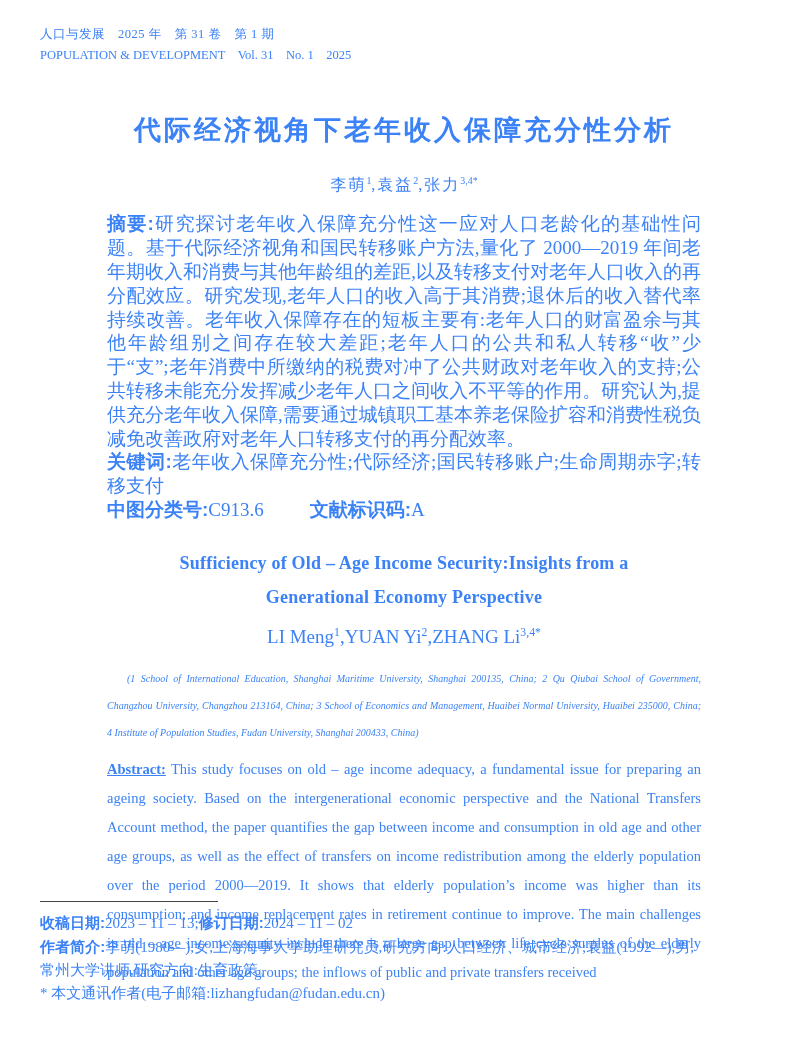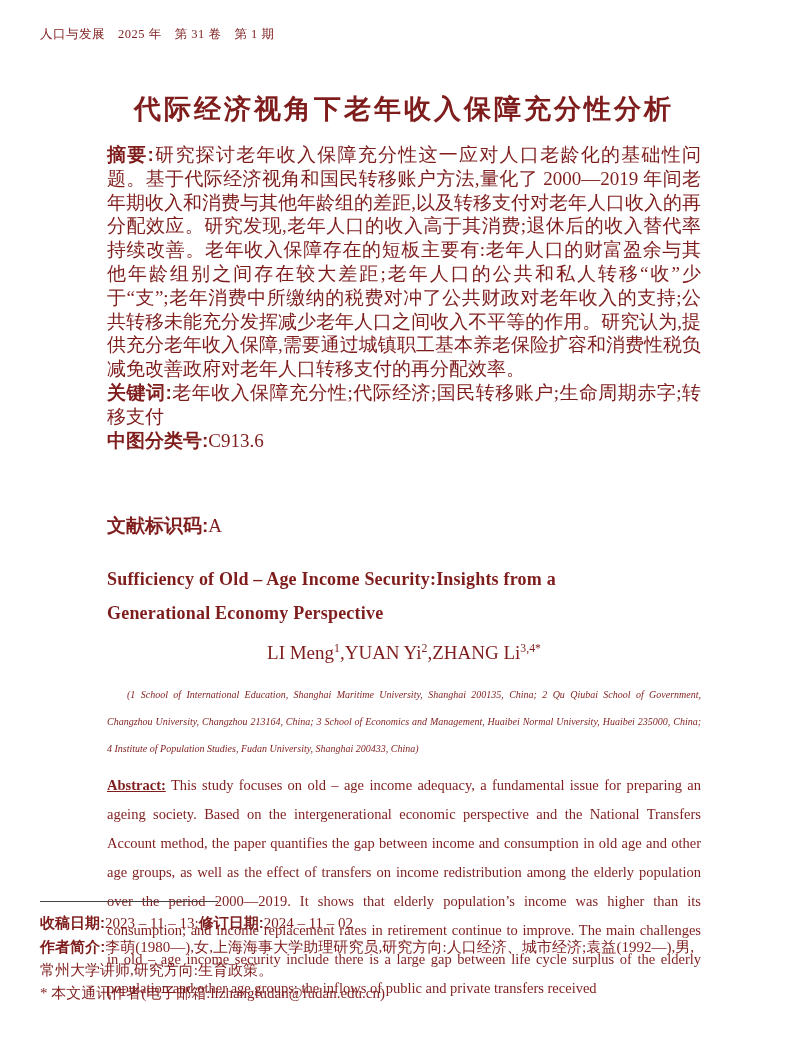--- a/index.html
+++ b/index.html
@@ -1,18 +1,18 @@
 <!DOCTYPE html>
 <html><head>
 <meta charset="utf-8">
 <style>
   * { margin:0; padding:0; box-sizing:border-box; }
   html,body { background:#ffffff; }
   .page {
-    width:724px; height:1051px; background:#ffffff; color:#7f1d1d;
+    width:724px; height:1051px; background:#ffffff; color:#3b82f6;
     position:relative; overflow:hidden;
     font-family:"Liberation Serif","DejaVu Serif",serif;
   }
   .journal-header { margin:24px 0 0 40px; font-size:12.5px; line-height:21px; }
   .journal-header .cn { letter-spacing:0.5px; }
   .content { margin-left:107px; width:594px; }
   .cn-title {
     margin-top:46px; text-align:center;
     font-family:"Liberation Sans","DejaVu Sans",sans-serif;
     font-size:27px; font-weight:bold; letter-spacing:3px;
@@ -22,24 +22,24 @@
   .cn-affil {
     margin-top:15px; font-size:13px; line-height:26px;
     text-align:justify; text-indent:2em;
   }
   .meta-block { margin-top:16px; font-size:19px; line-height:23.8px; }
   .meta-block p { text-align:justify; }
   .blabel {
     font-family:"Liberation Sans","DejaVu Sans",sans-serif;
     font-weight:bold;
   }
-  .clc-line { display:flex; gap:62px;flex-direction:column; }
+  .clc-line { display:flex; gap:46px; }
   .clc-line .seg { white-space:nowrap; }
   .en-title {
-    margin-top:24px; text-align:left; font-weight:bold;
+    margin-top:24px; text-align:center; font-weight:bold;
     font-size:18px; line-height:34px; letter-spacing:0.2px;
   }
   .en-authors { margin-top:12px; text-align:center; font-size:19px; }
   .en-affil {
     margin-top:17px; font-size:10px; line-height:27px;
     font-style:italic; text-align:justify; text-indent:2em;
   }
   .en-abstract { margin-top:9px; font-size:14.5px; line-height:29px; text-align:justify; }
   .en-abstract .blabel { font-style:normal; font-family:"Liberation Serif","DejaVu Serif",serif;text-decoration:underline; }
   .footnotes {
@@ -48,26 +48,28 @@
   }
   .fn-rule { width:178px; border-top:1px solid #444; margin-bottom:9px; }
 </style>
 </head>
 <body>
 
 <div class="page">
 
   <div class="journal-header">
     <div class="cn">人口与发展　2025 年　第 31 卷　第 1 期</div>
+    <div class="en">POPULATION &amp; DEVELOPMENT　Vol. 31　No. 1　2025</div>
   </div>
 
   <div class="content">
 
     <h1 class="cn-title">代际经济视角下老年收入保障充分性分析</h1>
 
+    <div class="cn-authors"><span>李萌</span><sup>1</sup><span>,</span><span>袁益</span><sup>2</sup><span>,</span><span>张力</span><sup>3,4*</sup></div>
 
 
     <div class="meta-block">
       <p><span class="blabel">摘要:</span><span>研究探讨老年收入保障充分性这一应对人口老龄化的基础性问题。基于代际经济视角和国民转移账户方法,量化了 2000—2019 年间老年期收入和消费与其他年龄组的差距,以及转移支付对老年人口收入的再分配效应。研究发现,老年人口的收入高于其消费;退休后的收入替代率持续改善。老年收入保障存在的短板主要有:老年人口的财富盈余与其他年龄组别之间存在较大差距;老年人口的公共和私人转移“收”少于“支”;老年消费中所缴纳的税费对冲了公共财政对老年收入的支持;公共转移未能充分发挥减少老年人口之间收入不平等的作用。研究认为,提供充分老年收入保障,需要通过城镇职工基本养老保险扩容和消费性税负减免改善政府对老年人口转移支付的再分配效率。</span></p>
       <p><span class="blabel">关键词:</span><span>老年收入保障充分性;代际经济;国民转移账户;生命周期赤字;转移支付</span></p>
       <div class="clc-line">
         <span class="seg"><span class="blabel">中图分类号:</span><span>C913.6</span></span>
         <span class="seg"><span class="blabel">文献标识码:</span><span>A</span></span>
       </div>
     </div>

